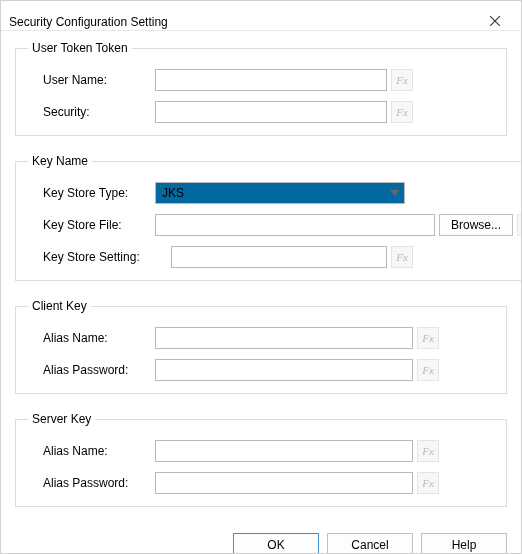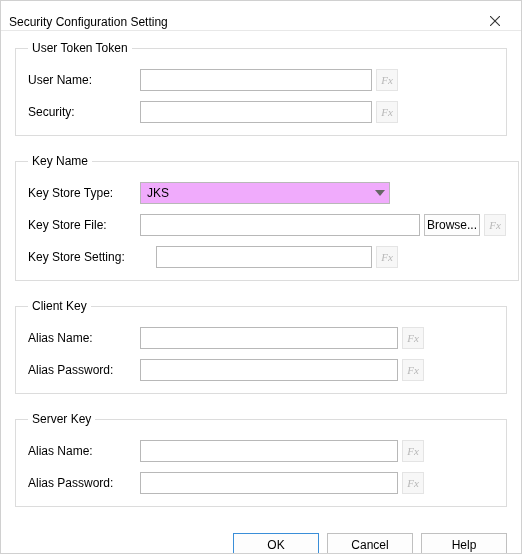--- a/index.html
+++ b/index.html
@@ -52,20 +52,21 @@
     display: flex;
     align-items: center;
     margin-bottom: 10px;
   }
   .row:last-child { margin-bottom: 2px; }
   .lbl {
     width: 112px;
     flex: 0 0 112px;
     font-size: 12px;
     color: #000;
+    margin-left: 15px;
   }
   .field {
     flex: 1;
     display: flex;
     align-items: center;
     gap: 4px;
   }
   input[type="text"], input[type="password"] {
     height: 22px;
     border: 1px solid #b8b8b8;
@@ -73,21 +74,21 @@
     font-size: 12px;
     padding: 0 4px;
     outline: none;
   }
   .txt-normal { width: 232px; }
   .txt-wide { width: 280px; }
   .select {
     width: 250px;
     height: 22px;
     border: 1px solid #b8b8b8;
-    background: #f0abfc;
+    background: #0369a1;
     display: flex;
     align-items: center;
     justify-content: space-between;
     padding: 0 4px 0 6px;
     cursor: pointer;
   }
   .select .sel-val { font-size: 12px; }
   .select .caret svg { width: 10px; height: 6px; display:block; }
   .fx {
     width: 22px;
@@ -98,21 +99,21 @@
     font-size: 11px;
     font-style: italic;
     display: flex;
     align-items: center;
     justify-content: center;
     font-family: "Segoe UI", serif;
     text-align: center;
   }
   .browse {
     height: 22px;
-    padding: 0 2px;
+    padding: 0 11px;
     border: 1px solid #c0c0c0;
     background: #fdfdfd;
     font-size: 12px;
     cursor: pointer;
     display: flex;
     align-items: center;
   }
   .button-row {
     display: flex;
     justify-content: flex-end;

